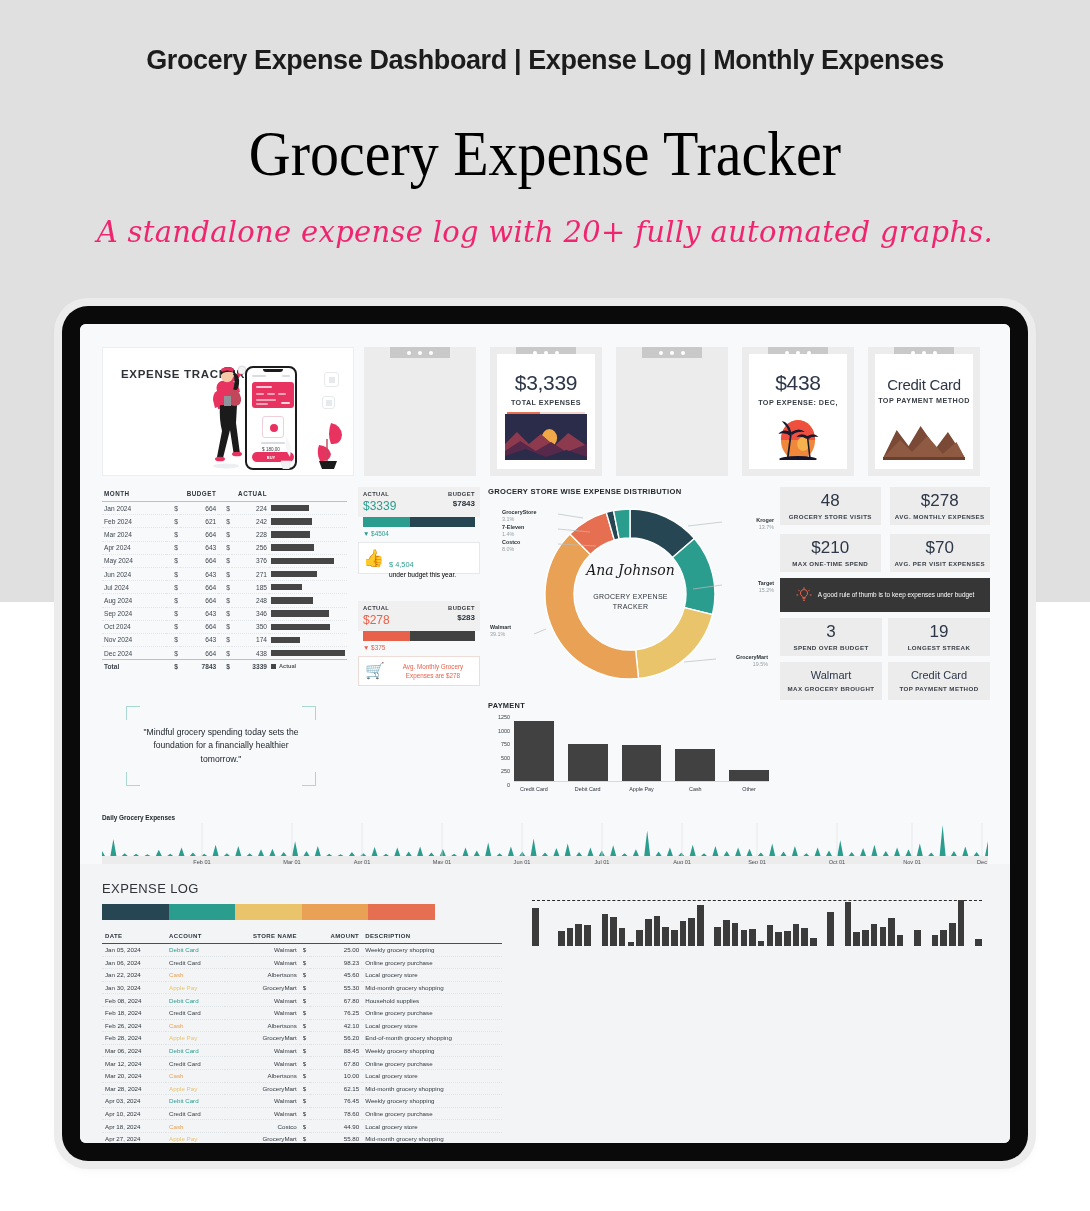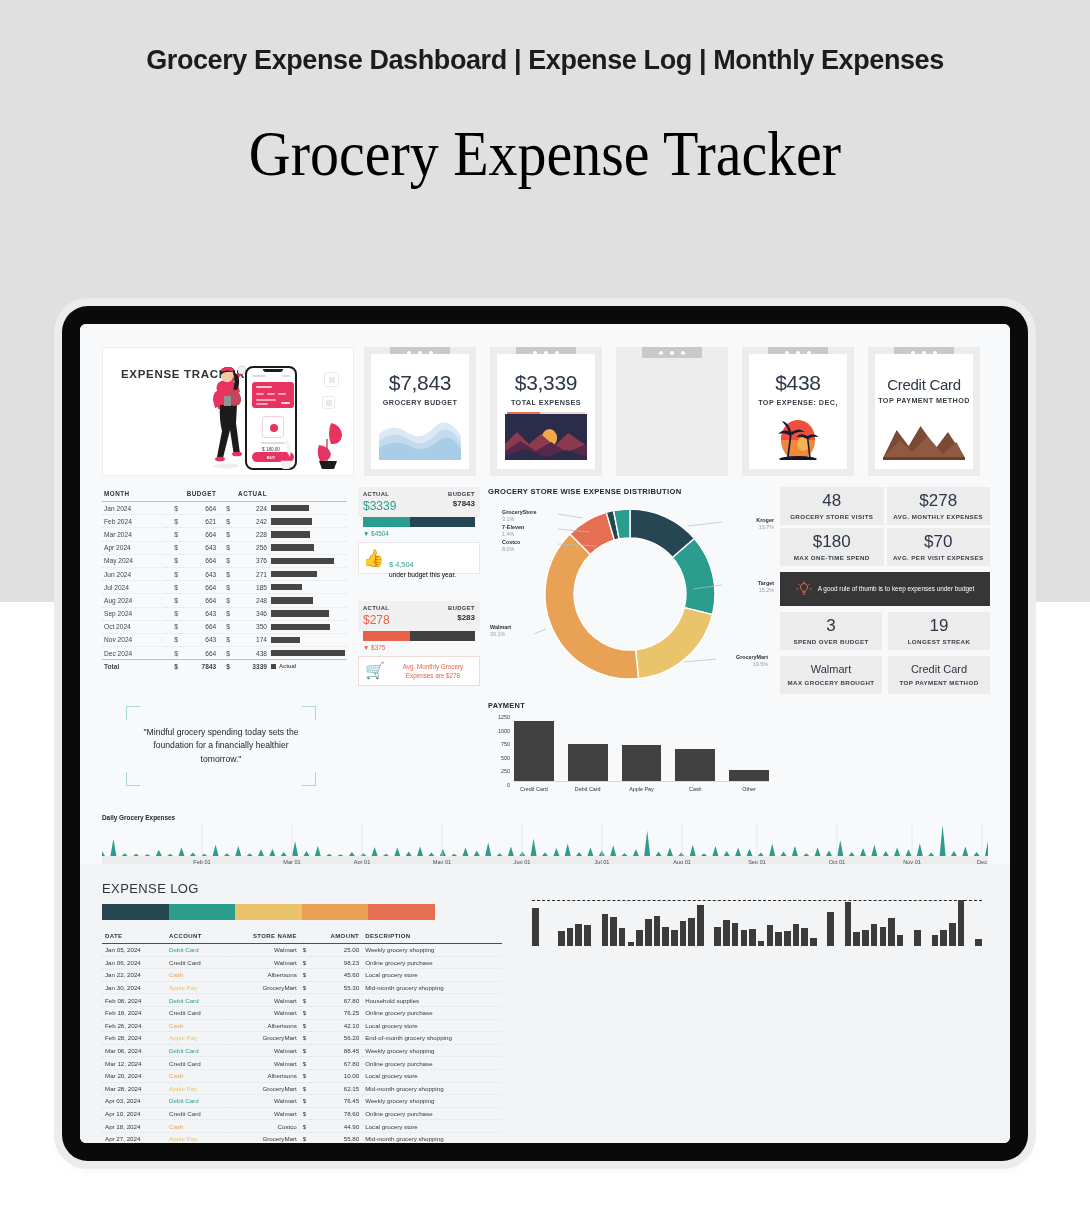--- a/index.html
+++ b/index.html
@@ -214,20 +214,21 @@
 </style>
 </head>
 <body>
 
 <div class="bg-top"></div>
 <div class="bg-bottom"></div>
 
 <div class="hdr">
   <div class="hdr-kicker">Grocery Expense Dashboard | Expense Log | Monthly Expenses</div>
   <div class="hdr-title">Grocery Expense Tracker</div>
+  <div class="hdr-sub">A standalone expense log with 20+ fully automated graphs.</div>
 </div>
 
 <div class="tablet-outer">
 <div class="screen">
 
   <div class="dash">
 
     <div class="illus-card">
       <div class="illus-title">EXPENSE TRACKER</div>
       <div class="sq-deco" style="right:14px;top:24px;width:15px;height:15px;"></div>
@@ -280,29 +281,20 @@
       </svg>
     </div>
 
     <div id="kpi-row">
           <div class="kpi" style="left: 284px;">
             <div class="kpi-dotbar">
               <span></span>
               <span></span>
               <span></span>
             </div>
-            <div class="kpi-inner">
-              <div class="kpi-val">$7,843</div>
-              <div class="kpi-lbl">GROCERY BUDGET</div>
-              <div class="kpi-art"><svg viewBox="0 0 96 46" preserveAspectRatio="none" width="100%" height="100%">
-                  <path d="M0 20 Q16 8 32 18 T64 14 T96 22 V46 H0Z" fill="#dce9f4"></path>
-                  <path d="M0 27 Q18 15 34 25 T66 21 T96 29 V46 H0Z" fill="#c3dbee"></path>
-                  <path d="M0 34 Q20 24 36 32 T68 28 T96 36 V46 H0Z" fill="#a9cde6"></path>
-                </svg></div>
-            </div>
           </div>
           <div class="kpi" style="left: 410px;">
             <div class="kpi-dotbar">
               <span></span>
               <span></span>
               <span></span>
             </div>
             <div class="kpi-inner">
               <div class="kpi-val">$3,339</div>
               <div class="kpi-lbl">TOTAL EXPENSES</div>
@@ -583,20 +575,27 @@
                 <path d="M-16.451704784323088 -83.39269398268341A85 85 0 0 1 5.988091898538189e-14 -85L3.945095839036924e-14 -56A56 56 0 0 0 -10.838770210848153 -54.94106897682671Z" fill="#2a9d8f" stroke="#ffffff" stroke-width="1.4"></path>
               </g>
         <line x1="200" y1="30" x2="234" y2="26" stroke="#b9bec2" stroke-width=".7"></line>
               <line x1="205" y1="93" x2="234" y2="89" stroke="#b9bec2" stroke-width=".7"></line>
               <line x1="196" y1="166" x2="228" y2="163" stroke="#b9bec2" stroke-width=".7"></line>
               <line x1="46" y1="138" x2="58" y2="133" stroke="#b9bec2" stroke-width=".7"></line>
               <line x1="95" y1="22" x2="70" y2="18" stroke="#b9bec2" stroke-width=".7"></line>
               <line x1="102" y1="36" x2="70" y2="33" stroke="#b9bec2" stroke-width=".7"></line>
               <line x1="108" y1="50" x2="70" y2="48" stroke="#b9bec2" stroke-width=".7"></line>
             </svg>
+        <div style="position:absolute;left:0;right:0;top:66px;">
+          <div class="donut-center-name">Ana Johnson</div>
+          <div class="donut-center-sub">
+            <div>GROCERY EXPENSE</div>
+            <div>TRACKER</div>
+          </div>
+        </div>
         <div id="donut-labels">
               <div class="d-lbl" style="top: 21px; right: -1px; text-align: right; width: 50px;">
                 <div class="n">Kroger</div>
                 <div class="p">13.7%</div>
               </div>
               <div class="d-lbl" style="top: 84px; right: -1px; text-align: right; width: 50px;">
                 <div class="n">Target</div>
                 <div class="p">15.2%</div>
               </div>
               <div class="d-lbl" style="top: 158px; right: 5px; text-align: right; width: 50px;">
@@ -649,31 +648,31 @@
               </div>
               <div class="b" style="height: 12.24px; background: rgb(65, 65, 65);">
                 <span>Other</span>
               </div>
             </div>
         <div class="pay-axis"></div>
       </div>
     </div>
 
     <div class="sgrid">
-      <div style="display:grid;grid-template-columns:1fr 1fr;gap:3px;">
+      <div style="display:grid;grid-template-columns:1fr 1fr;gap:9px;">
         <div class="scard">
               <div class="v">48</div>
               <div class="l">GROCERY STORE VISITS</div>
             </div>
         <div class="scard">
               <div class="v">$278</div>
               <div class="l">AVG. MONTHLY EXPENSES</div>
             </div>
         <div class="scard">
-              <div class="v">$180</div>
+              <div class="v">$210</div>
               <div class="l">MAX ONE-TIME SPEND</div>
             </div>
         <div class="scard">
               <div class="v">$70</div>
               <div class="l">AVG. PER VISIT EXPENSES</div>
             </div>
       </div>
       <div class="tipcard" style="margin-top:6px;">
         <svg class="bulb" viewBox="0 0 16 16">
           <path d="M8 2.5a3.6 3.6 0 0 0-2.1 6.5c.5.4.7.9.7 1.4h2.8c0-.5.2-1 .7-1.4A3.6 3.6 0 0 0 8 2.5z" fill="none" stroke="#e8614a" stroke-width="1"></path>

